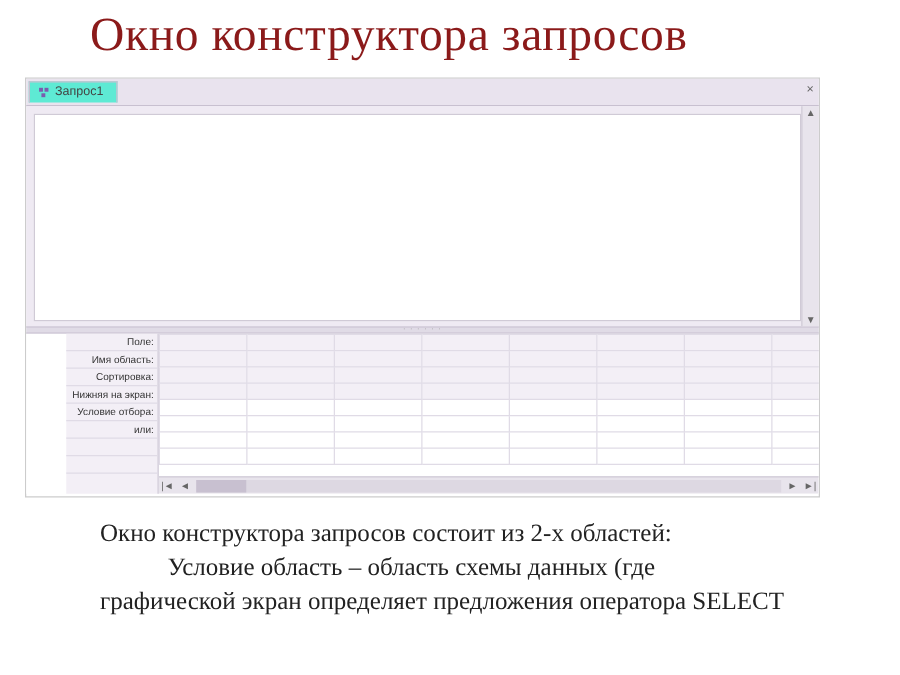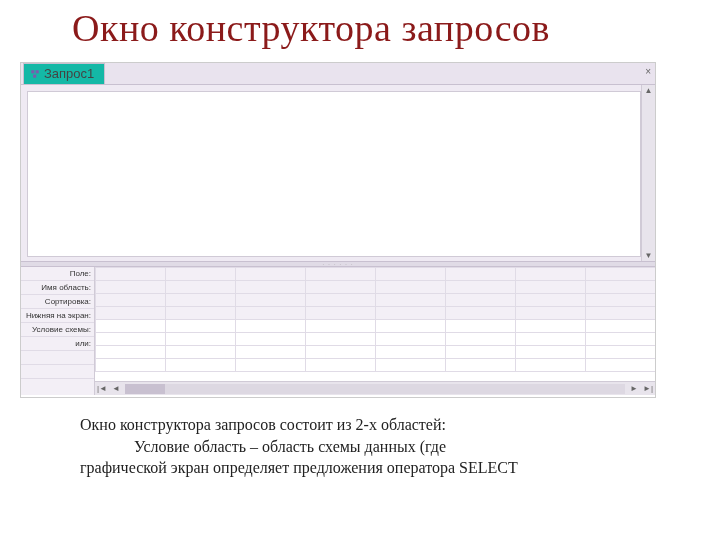--- a/index.html
+++ b/index.html
@@ -1,41 +1,41 @@
 <!DOCTYPE html>
 <html><head>
 <meta charset="utf-8">
 <style>
   * { box-sizing: border-box; margin: 0; padding: 0; }
   html, body { width: 720px; height: 540px; font-family: "Segoe UI", Tahoma, sans-serif; background: #fff; overflow: hidden; }
   .slide { width: 571px; height: 540px; position: relative; }
   .title { font-family: Georgia, "Times New Roman", serif; color: #8b1a1a; font-size: 38px; font-weight: 400; text-align: left; padding: 6px 0 6px 72px; letter-spacing: 0.5px; }
   .screenshot { position: absolute; left: 20px; top: 62px; width: 636px; height: 336px; border: 1px solid #ccc; background: #fff; }
   .tabstrip { height: 22px; background: #e9e3ee; border-bottom: 1px solid #c8c0d0; display: flex; align-items: center; padding-left: 2px; position: relative; }
-  .tab { background: #14b8a6; border: 1px solid #c8c0d0; border-bottom: none; font-size: 13px; color: #444; padding: 2px 10px 3px 6px; display: flex; align-items: center; gap: 4px; }
+  .tab { background: #5eead4; border: 1px solid #c8c0d0; border-bottom: none; font-size: 10px; color: #444; padding: 2px 10px 3px 6px; display: flex; align-items: center; gap: 4px; }
   .tab svg { width: 10px; height: 10px; }
   .close-all { position: absolute; right: 4px; top: 3px; font-size: 10px; color: #666; cursor: pointer; }
   .upper { height: 176px; background: #efeaf3; position: relative; }
   .upper-white { position: absolute; left: 6px; top: 6px; right: 14px; bottom: 4px; background: #fff; border: 1px solid #d0cad6; }
   .vscroll { position: absolute; right: 0; top: 0; bottom: 0; width: 14px; background: #e8e4ec; border-left: 1px solid #d0cad6; display:flex; flex-direction:column; justify-content:space-between; align-items:center; }
   .vscroll .arrow { font-size: 8px; color: #666; padding: 1px 0; cursor:pointer; }
   .splitter { height: 6px; background: #e0dbe6; border-top:1px solid #c8c0d0; border-bottom:1px solid #c8c0d0; display:flex; align-items:center; justify-content:center; }
   .splitter .grip { font-size:6px; color:#999; letter-spacing:1px; }
   .lower { display:flex; height: 128px; background:#fff; }
-  .rowlabels { width: 74px; border-right:1px solid #d0cad6; background:#f3eff6; }
+  .rowlabels { width: 74px; border-right:1px solid #d0cad6; background:#f3eff6;margin-left:32px; }
   .rowlabels div { height: 14px; font-size: 8px; color:#333; padding: 1px 3px 0 3px; border-bottom:1px solid #e0dbe6; white-space:nowrap; overflow:hidden; text-align:right; line-height:11px;}
   .gridwrap { flex:1; position:relative; overflow:hidden; }
   table.grid { border-collapse: collapse; width: 100%; }
   table.grid td { border: 1px solid #e0dbe6; height: 13px; min-width: 70px; font-size:8px; padding:0 2px; background:#fff; }
   table.grid tr.shaded td { background:#f3eff6; }
   .hscroll { position:absolute; left:0; right:0; bottom:0; height:14px; background:#e8e4ec; border-top:1px solid #d0cad6; display:flex; align-items:center; }
   .hscroll .nav { width:14px; text-align:center; font-size:8px; color:#666; cursor:pointer; }
   .hscroll .track { flex:1; height:10px; background:#ddd8e2; margin:0 2px; position:relative; }
   .hscroll .thumb { position:absolute; left:0; width:40px; top:0; bottom:0; background:#c8c0d0; }
-  .caption { position:absolute; left: 80px; top: 414px; width: 560px; font-family: Georgia, "Times New Roman", serif; font-size: 16px; color:#222; line-height: 1.35; }
+  .caption { position:absolute; left: 80px; top: 414px; width: 560px; font-family: Georgia, "Times New Roman", serif; font-size: 20px; color:#222; line-height: 1.35; }
   .caption .indent { padding-left: 54px; display:block; }
   .caption p { margin-bottom: 0px; }
 </style>
 </head>
 <body>
 
 <div class="slide">
   <div class="title">Окно конструктора запросов</div>
 
   <div class="screenshot">
@@ -62,21 +62,21 @@
     <div class="splitter">
       <span class="grip">· · · · · ·</span>
     </div>
 
     <div class="lower">
       <div class="rowlabels">
         <div>Поле:</div>
         <div>Имя область:</div>
         <div>Сортировка:</div>
         <div>Нижняя на экран:</div>
-        <div>Условие схемы:</div>
+        <div>Условие отбора:</div>
         <div>или:</div>
         <div></div>
         <div></div>
       </div>
       <div class="gridwrap">
         <table class="grid">
           <tbody>
               <tr class="shaded">
                 <td></td>
                 <td></td>

